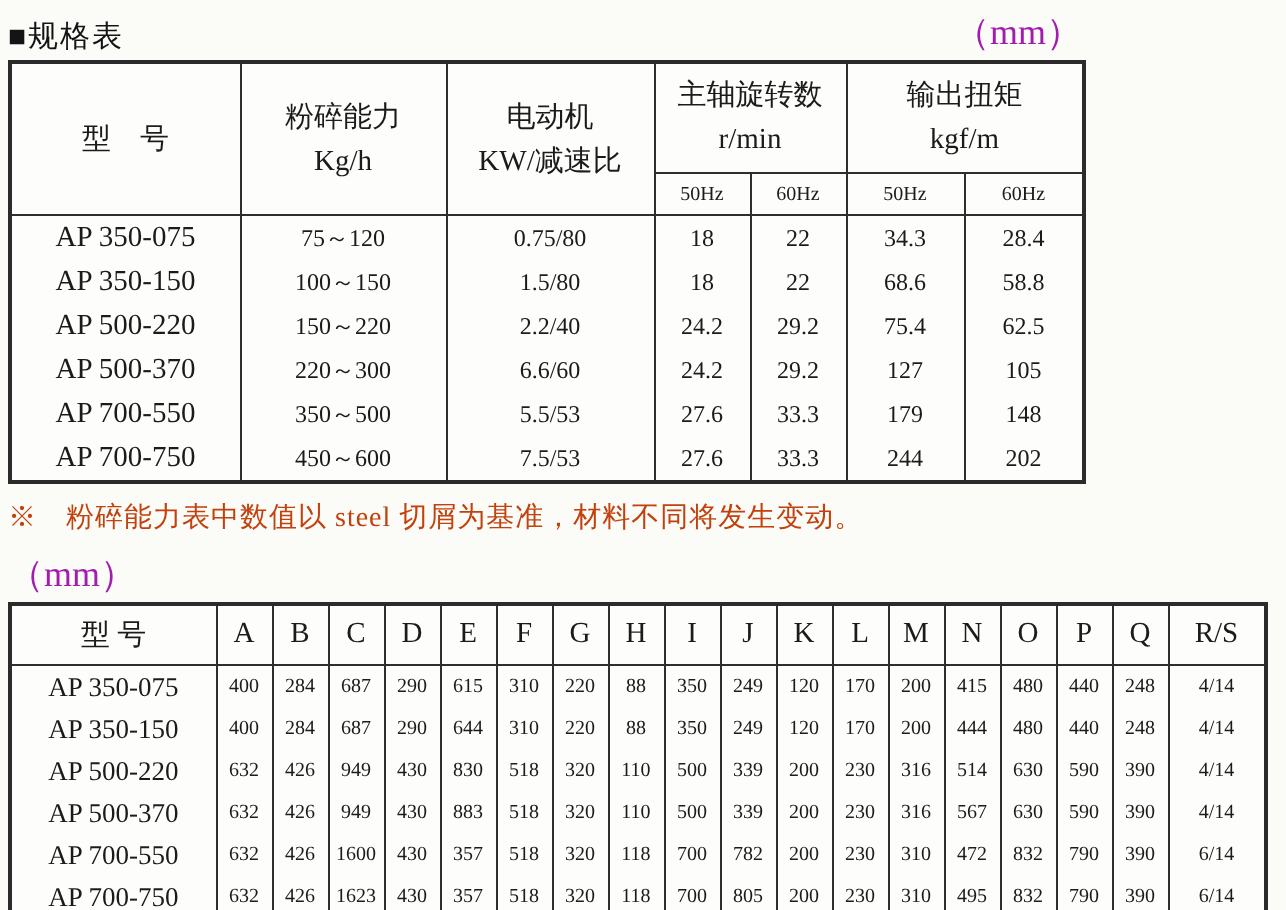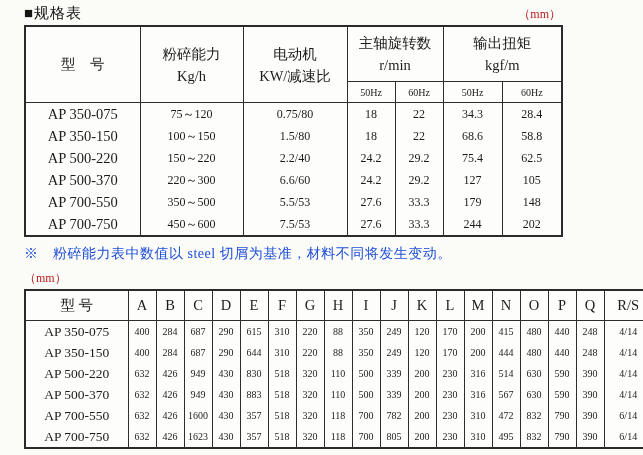--- a/index.html
+++ b/index.html
@@ -6,31 +6,31 @@
   body {
     background:#e9e9e7;
     font-family:"Liberation Serif","DejaVu Serif",serif;
     color:#1b1b1b;
   }
   .page {
     position:relative;
     width:643px; height:455px;
     background:#fbfbf8;
     overflow:hidden;
-    padding:4px 0 0 24px;
+    padding:4px 0 0 4px;
     box-sizing:border-box;
   }
   .head-row {
     display:flex; justify-content:space-between; align-items:flex-end;
     margin-bottom:2px;
   }
   .head-row.first { width:537px; }
   .head-row.second { width:628px; }
   .sec-title { font-size:15px; letter-spacing:1px; color:#141414; }
-  .unit { font-size:12px; color:#b91c1c; }
+  .unit { font-size:18px; color:#a21caf; }
   .head-row.second .unit { margin-right:32px; }
 
   table { border-collapse:collapse; table-layout:fixed; background:#fdfdfb; }
   .t1 { width:537px; border:2px solid #2b2b2b; }
   .t2 { width:628px; border:2px solid #2b2b2b; }
   th, td {
     border-left:1px solid #2e2e2e;
     text-align:center; vertical-align:middle;
     padding:0; font-weight:normal;
     overflow:hidden; white-space:nowrap;
@@ -41,21 +41,21 @@
   
   .t1 .c-model{width:115px}.t1 .c-cap{width:103px}.t1 .c-motor{width:104px}
   .t1 .c-s50{width:48px}.t1 .c-s60{width:48px}.t1 .c-t50{width:59px}.t1 .c-t60{width:60px}
   .t1 thead .group th { height:54px; font-size:14.5px; }
   .t1 thead .sub th { height:20px; font-size:10px; }
   .t1 thead .hline { line-height:22px; }
   .t1 tbody td { height:22px; font-size:12px; }
   .t1 tbody td.model { font-size:14.5px; }
 
   
-  .note { width:620px; margin:8px 0 7px 0; font-size:14px; letter-spacing:0.5px; color:#1d4ed8; }
+  .note { width:620px; margin:8px 0 7px 0; font-size:14px; letter-spacing:0.5px; color:#c2410c; }
 
   
   .t2 .c-model2{width:103px}.t2 .c-dim{width:28px}.t2 .c-rs{width:49px}
   .t2 thead th { height:29px; font-size:14.5px; }
   .t2 thead th.mh { font-size:14.5px; }
   .t2 tbody td { height:21px; font-size:10px; }
   .t2 tbody td.model { font-size:13.5px; }
 </style>
 </head>
 <body>

